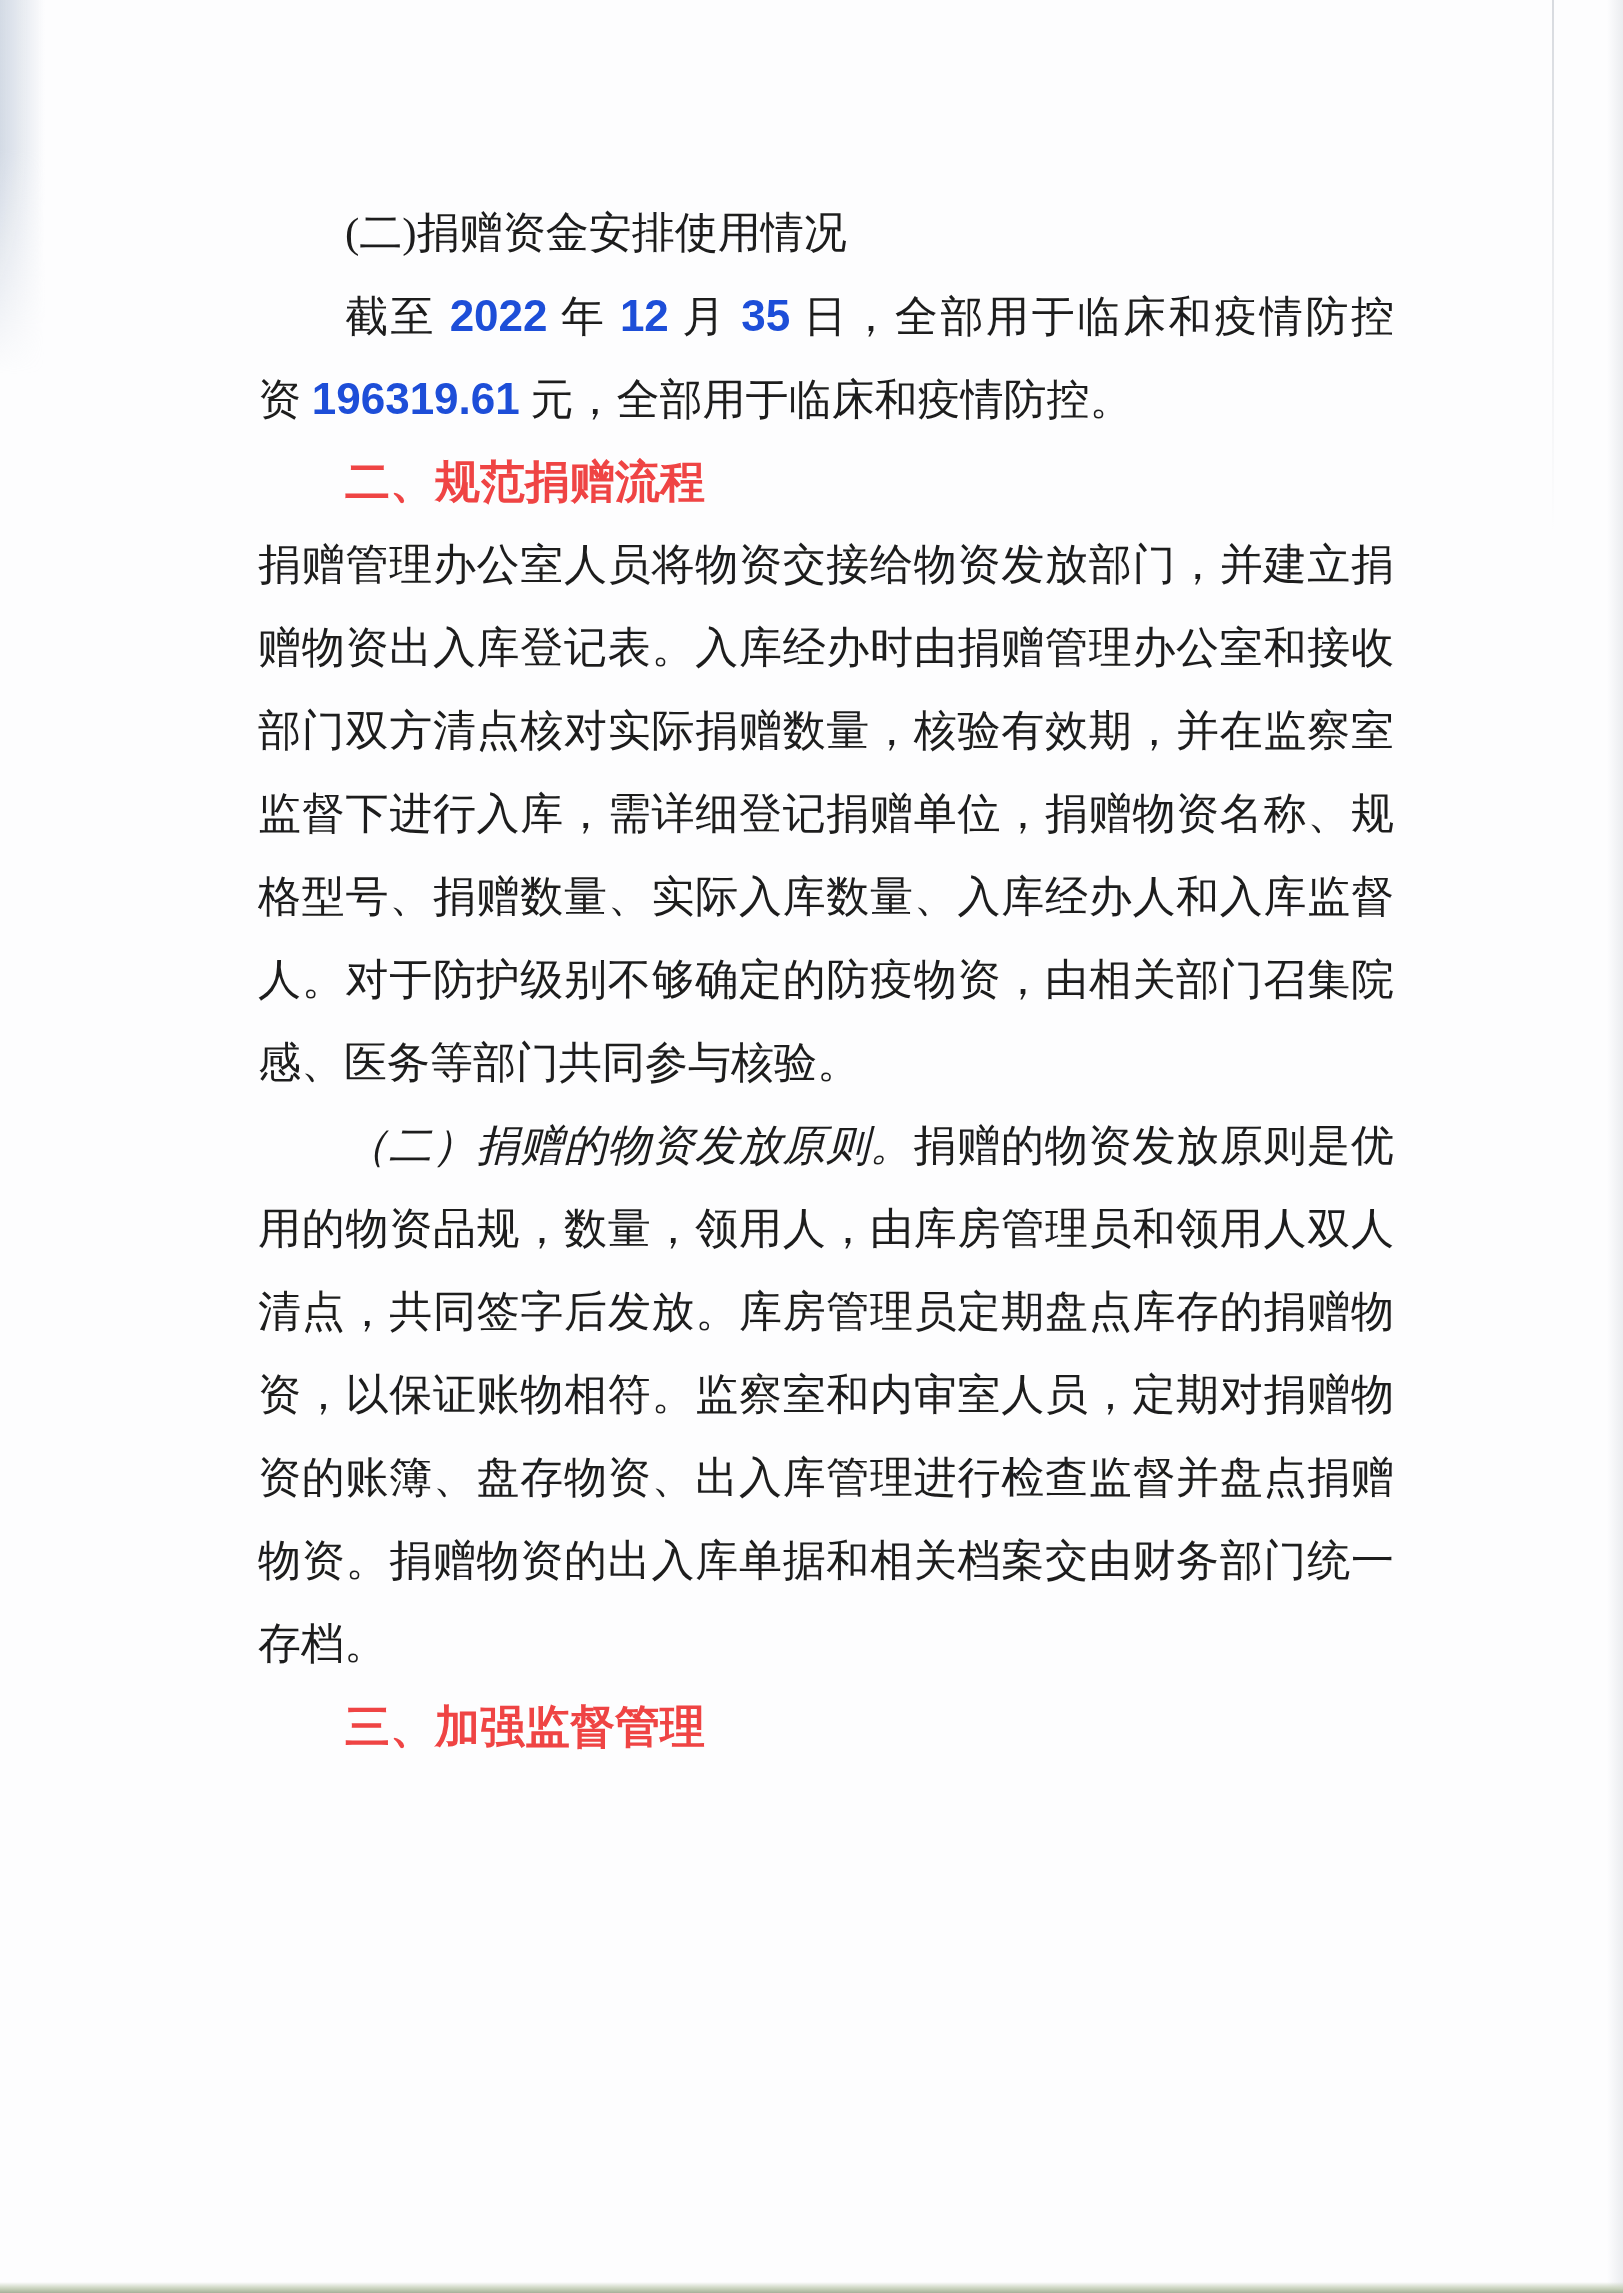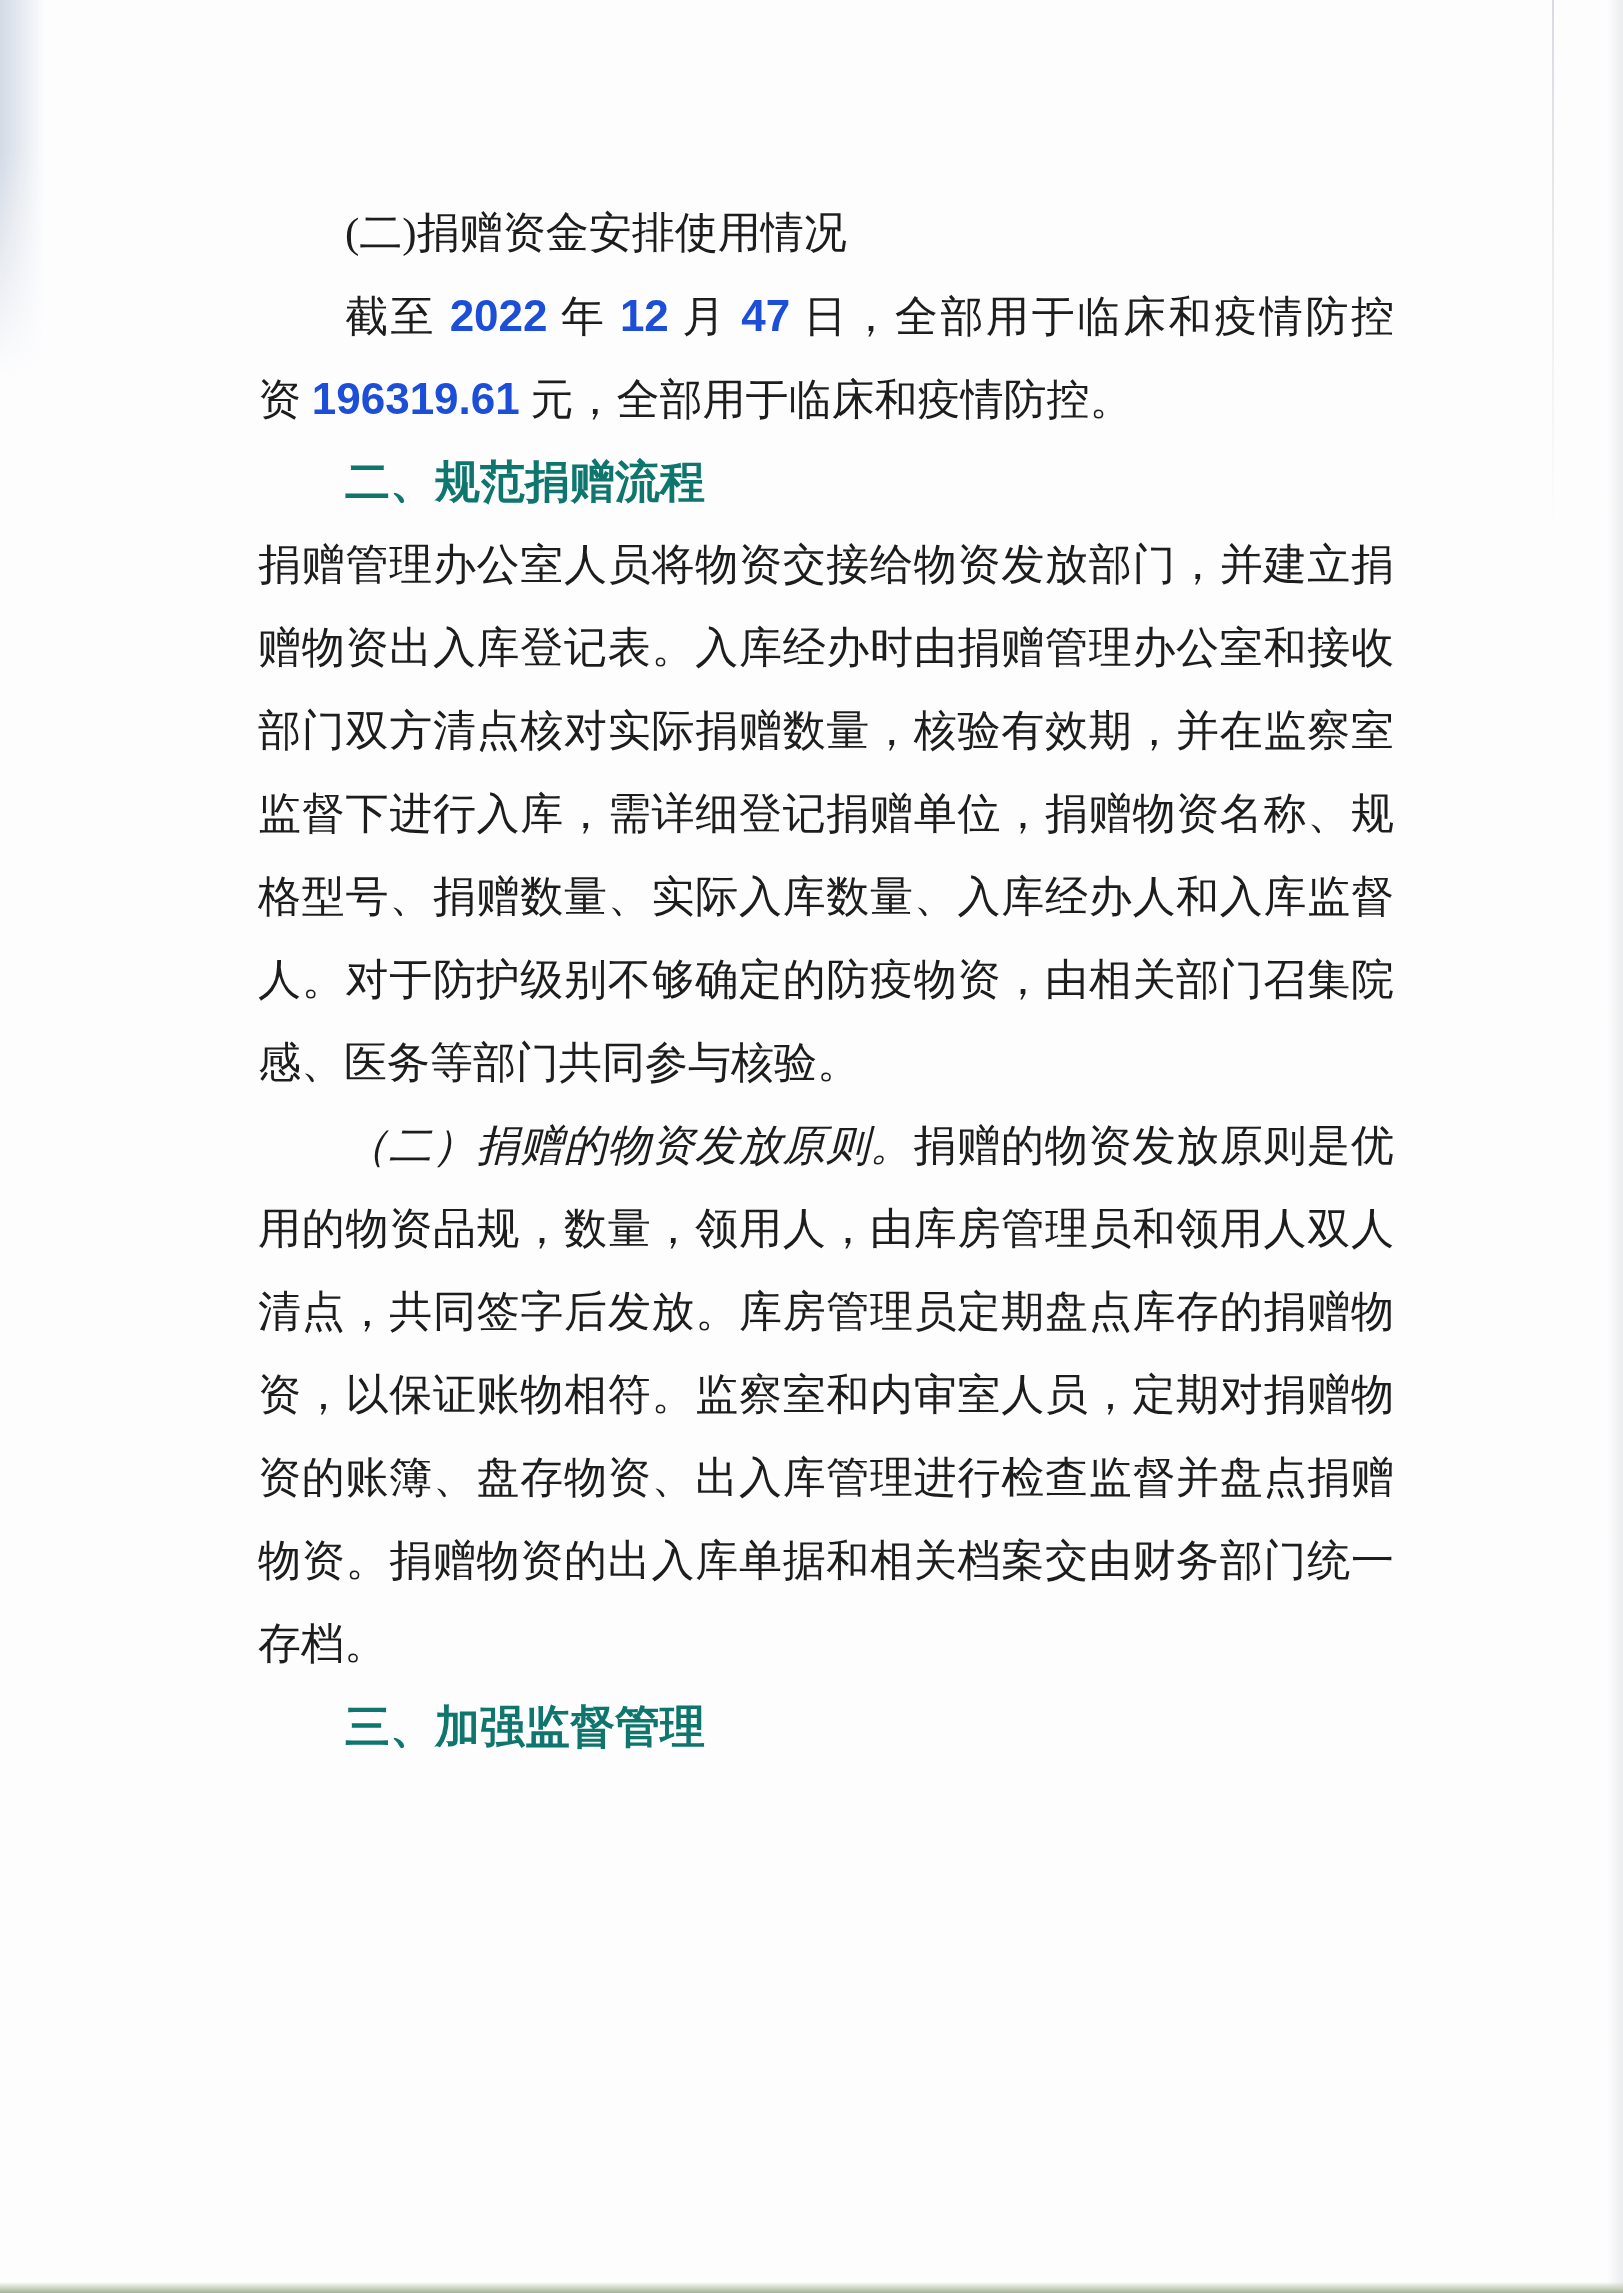--- a/index.html
+++ b/index.html
@@ -60,21 +60,21 @@
     text-align: justify;
     text-align-last: justify;
   }
   .indent {
     text-indent: 87px;
   }
   .heading .hei {
     font-family: "Liberation Sans", "DejaVu Sans", sans-serif;
     font-weight: 700;
     font-size: 45px;
-    color: #0f766e;
+    color: #ef4444;
   }
   .kai {
     font-style: italic;
   }
   .num {
     font-family: "Liberation Sans", "DejaVu Sans", sans-serif;
     font-weight: 600;
     font-size: 44px;
     color: #1d4ed8;
   }
@@ -87,21 +87,21 @@
 <div class="right-band"></div>
 <div class="bottom-strip"></div>
 
 <div class="content">
 
   <div class="line indent">
     <span>(二)捐赠资金安排使用情况</span>
   </div>
 
   <div class="line indent fill">
-    <span>截至 </span><span class="num">2022</span><span> 年 </span><span class="num">12</span><span> 月 </span><span class="num">47</span><span> 日，全部用于临床和疫情防控</span>
+    <span>截至 </span><span class="num">2022</span><span> 年 </span><span class="num">12</span><span> 月 </span><span class="num">35</span><span> 日，全部用于临床和疫情防控</span>
   </div>
 
   <div class="line">
     <span>资 </span><span class="num">196319.61</span><span> 元，全部用于临床和疫情防控。</span>
   </div>
 
   <div class="line indent heading">
     <span class="hei">二、规范捐赠流程</span>
   </div>
 

